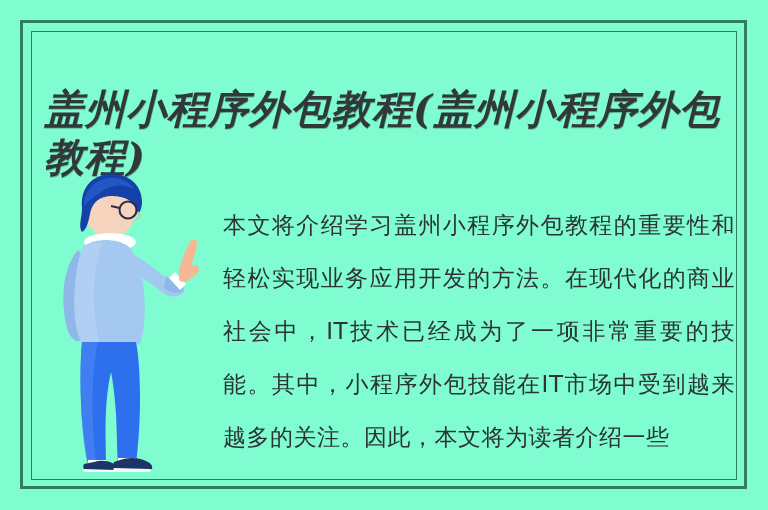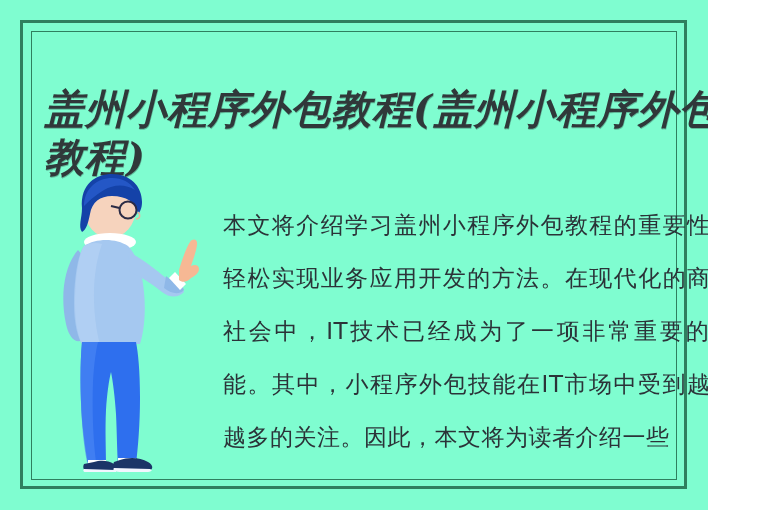--- a/index.html
+++ b/index.html
@@ -9,21 +9,21 @@
   }
   body {
     width: 768px;
     height: 510px;
     overflow: hidden;
     font-family: "DejaVu Sans", "Liberation Sans", sans-serif;
   }
 
   #page {
     position: relative;
-    width: 708px;
+    width: 768px;
     height: 510px;
     background: #7ffdd0;
     overflow: hidden;
   }
 
   
   .frame-outer {
     position: absolute;
     left: 20px;
     top: 20px;

